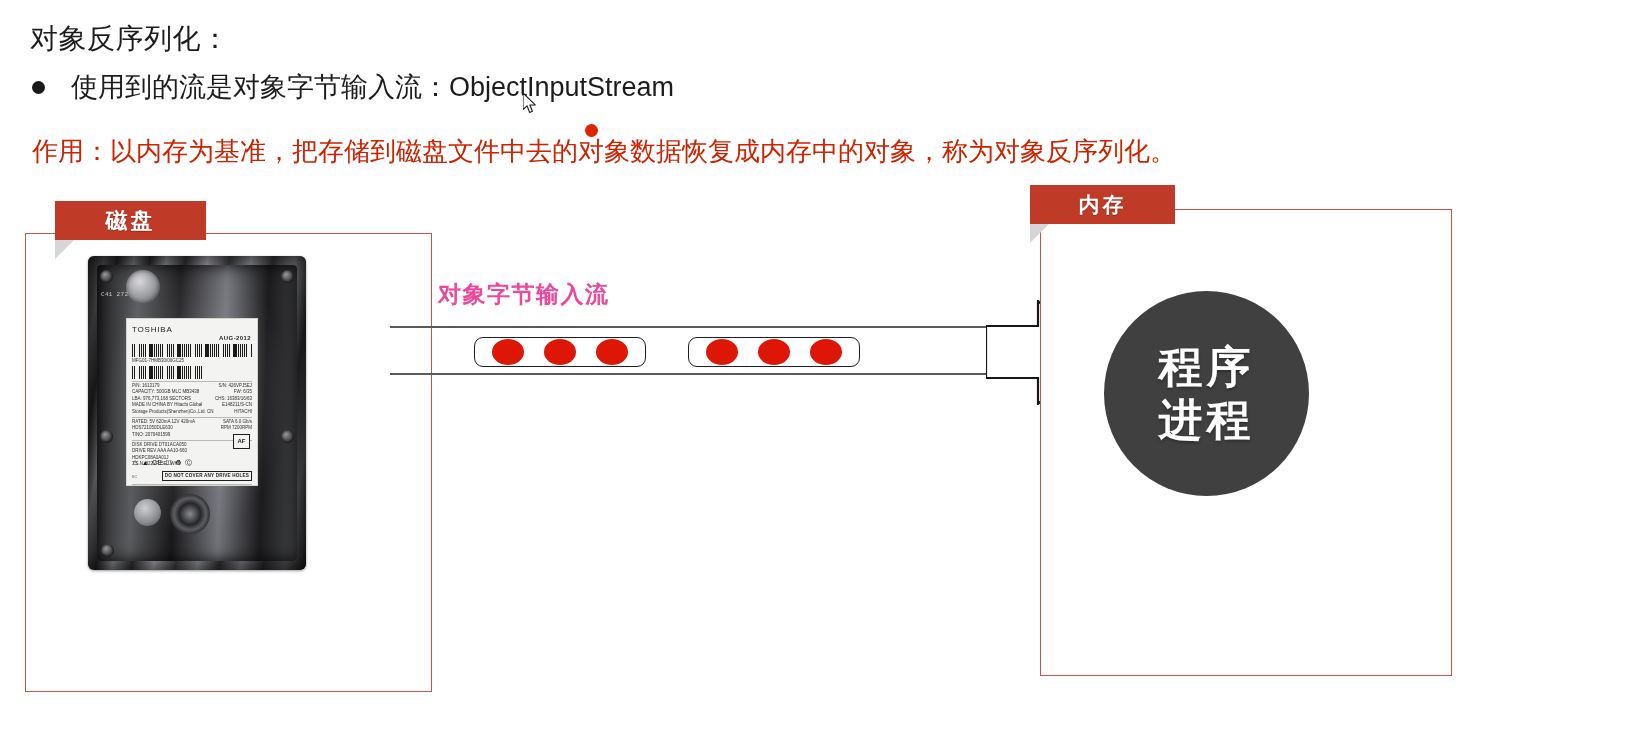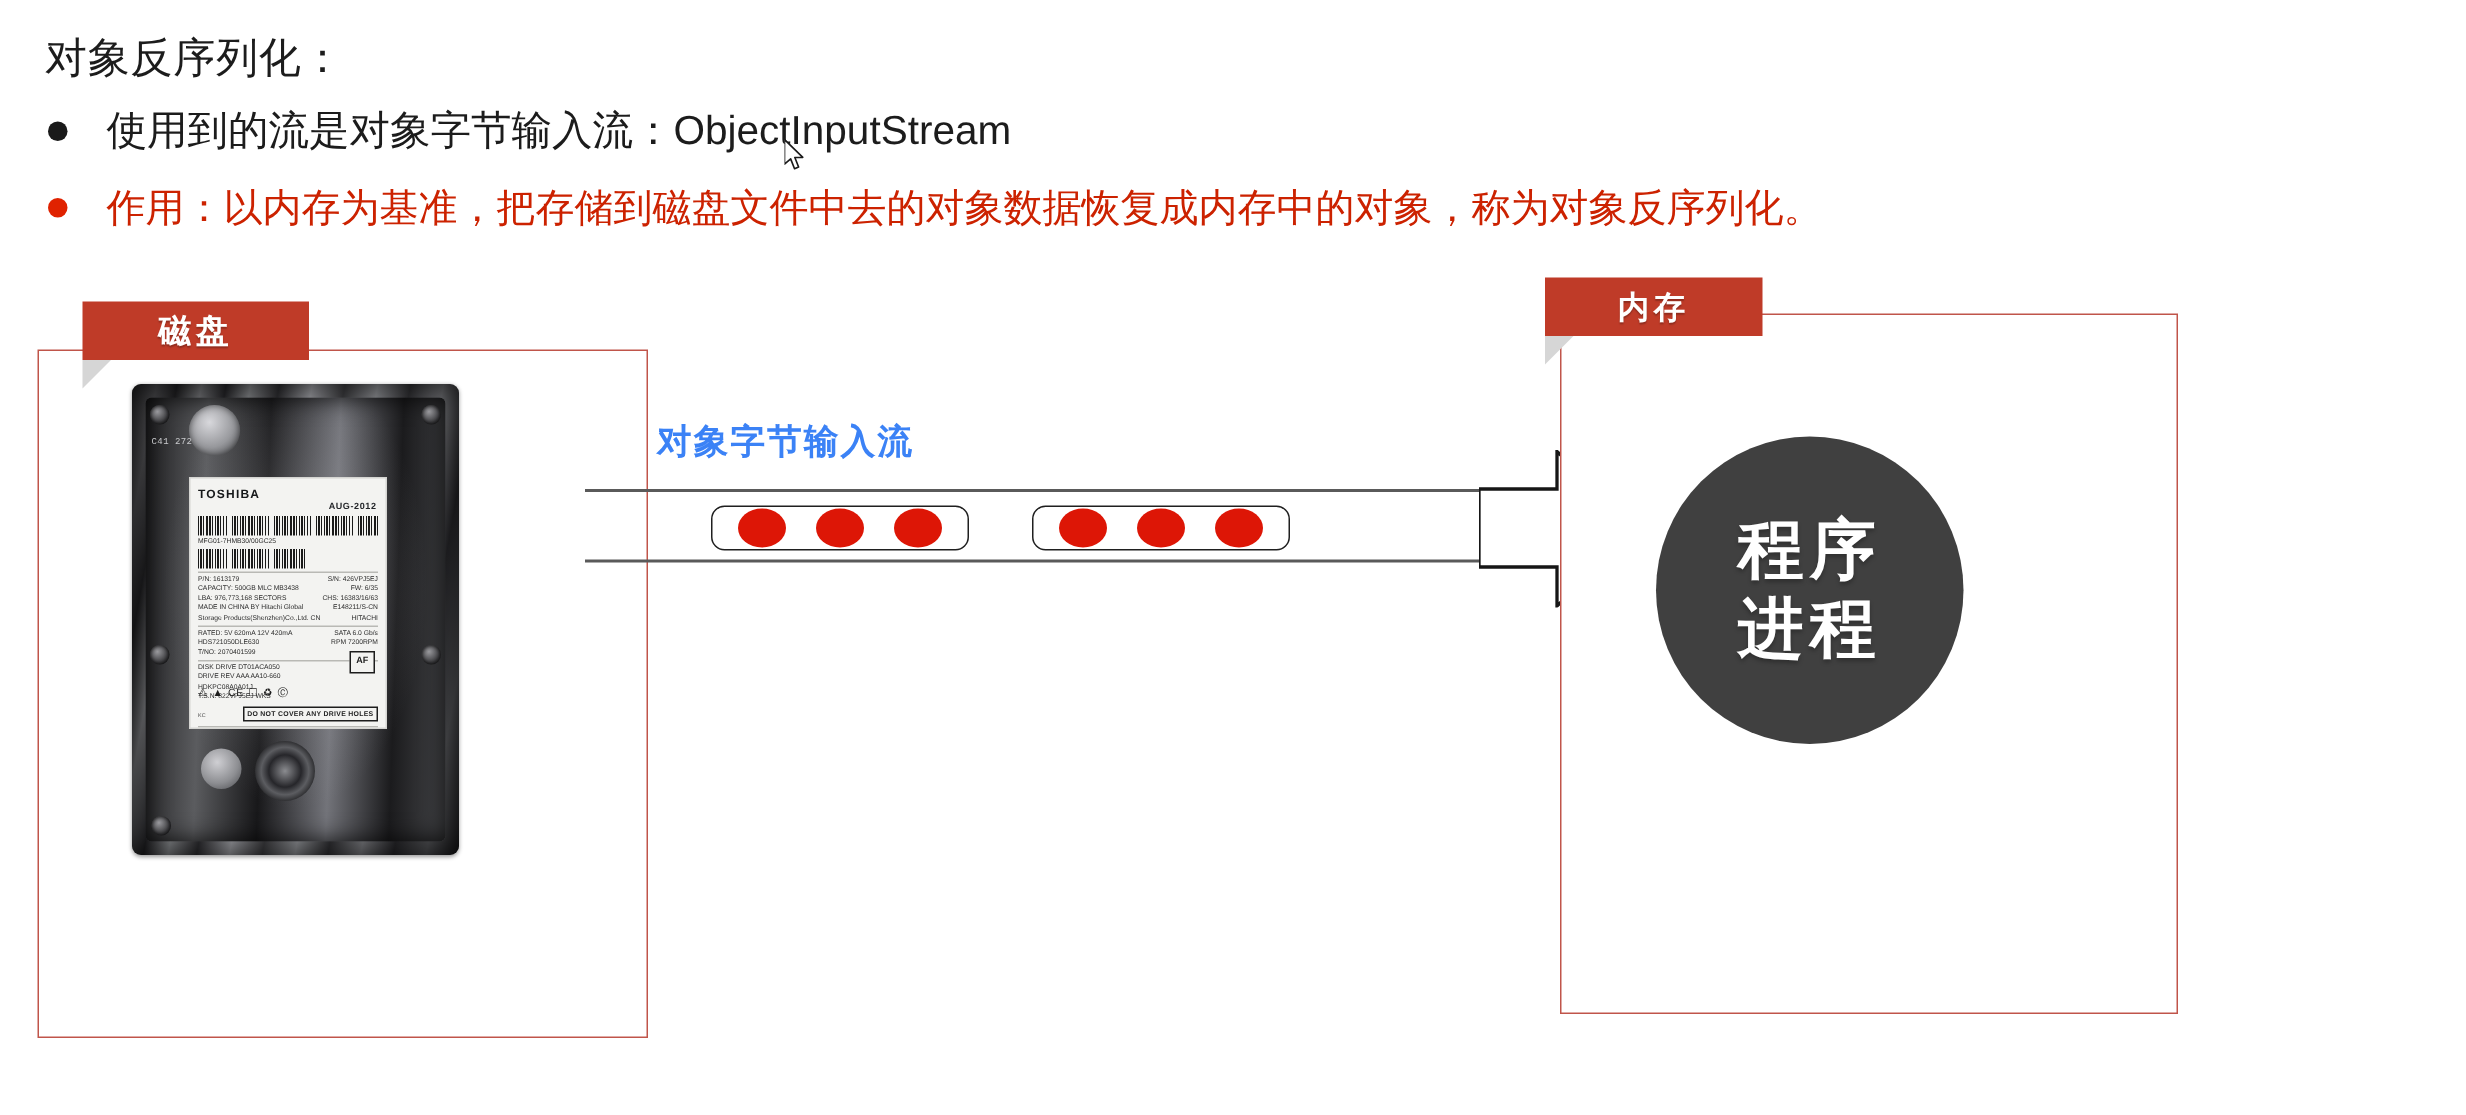--- a/index.html
+++ b/index.html
@@ -32,21 +32,21 @@
     letter-spacing: 0.5px;
     white-space: nowrap;
   }
   .bullet-row {
     position: absolute;
     display: flex;
     align-items: center;
     white-space: nowrap;
   }
   .bullet-row.b1 { left: 32px; top: 72px; justify-content: center; }
-  .bullet-row.b2 { left: 32px; top: 124px; }
+  .bullet-row.b2 { left: 32px; top: 124px; flex-direction: column; }
   .bullet-dot {
     width: 13px;
     height: 13px;
     border-radius: 50%;
     flex: 0 0 auto;
     margin-right: 26px;
   }
   .bullet-dot.black { background: #1a1a1a; }
   .bullet-dot.red   { background: #e02200; }
   .bullet-text {
@@ -188,21 +188,21 @@
     box-sizing: border-box;
     padding: 5px 5px;
     overflow: hidden;
     font-size: 4.5px;
     line-height: 1.45;
     color: #2d2d2d;
     font-family: "Liberation Sans", sans-serif;
   }
   .hdd-brand {
     font-size: 8px;
-    font-weight: bold;
+    font-weight: normal;
     letter-spacing: 0.8px;
     color: #16181a;
     margin-bottom: 8px;
   }
   .barcode {
     height: 13px;
     background: repeating-linear-gradient(to right,
       #1a1a1a 0, #1a1a1a 0.8px, transparent 0.8px, transparent 1.6px,
       #1a1a1a 1.6px, #1a1a1a 2.8px, transparent 2.8px, transparent 3.6px,
       #1a1a1a 3.6px, #1a1a1a 4.2px, transparent 4.2px, transparent 5.6px);
@@ -271,21 +271,21 @@
     letter-spacing: 0.1px;
   }
 
   
   .stream-label {
     position: absolute;
     left: 438px;
     top: 279px;
     font-size: 23px;
     font-weight: bold;
-    color: #3b82f6;
+    color: #ec4899;
     letter-spacing: 1.5px;
     white-space: nowrap;
   }
   .pipe-line {
     position: absolute;
     height: 2px;
     background: #5a5a5a;
   }
   .pipe-top    { left: 390px; top: 326px; width: 628px; }
   .pipe-bottom { left: 390px; top: 373px; width: 628px; }

